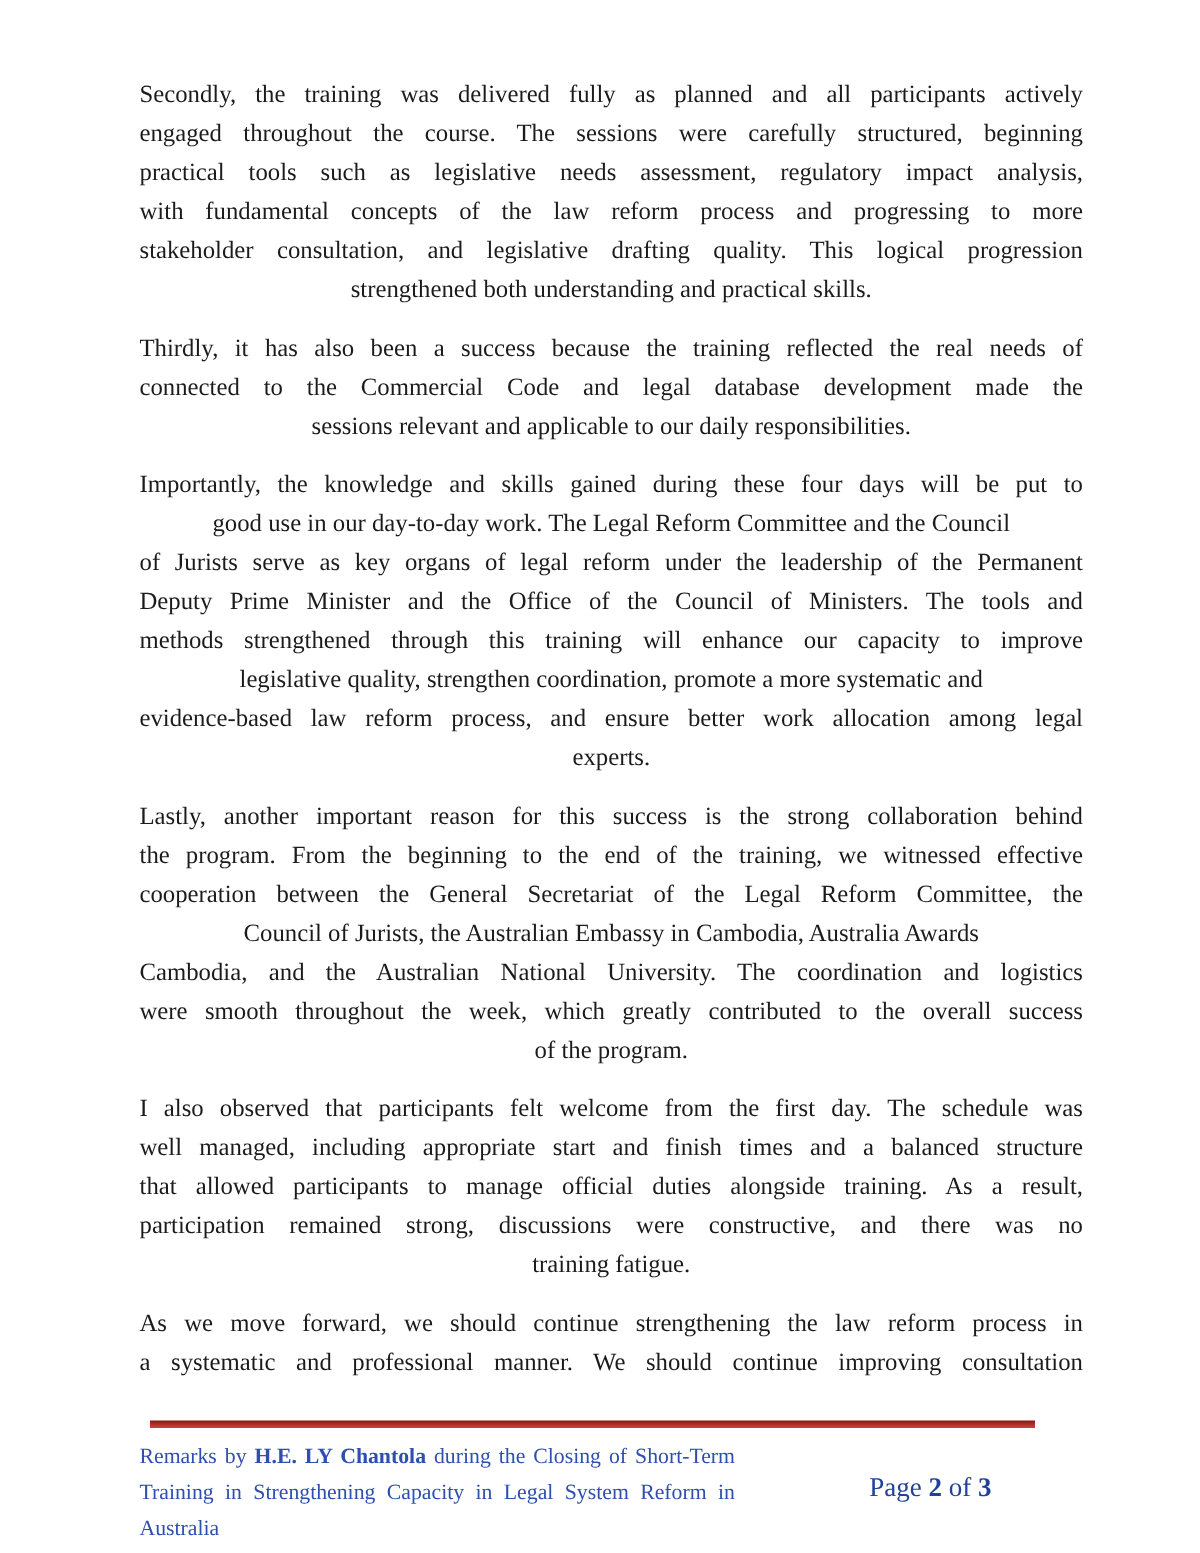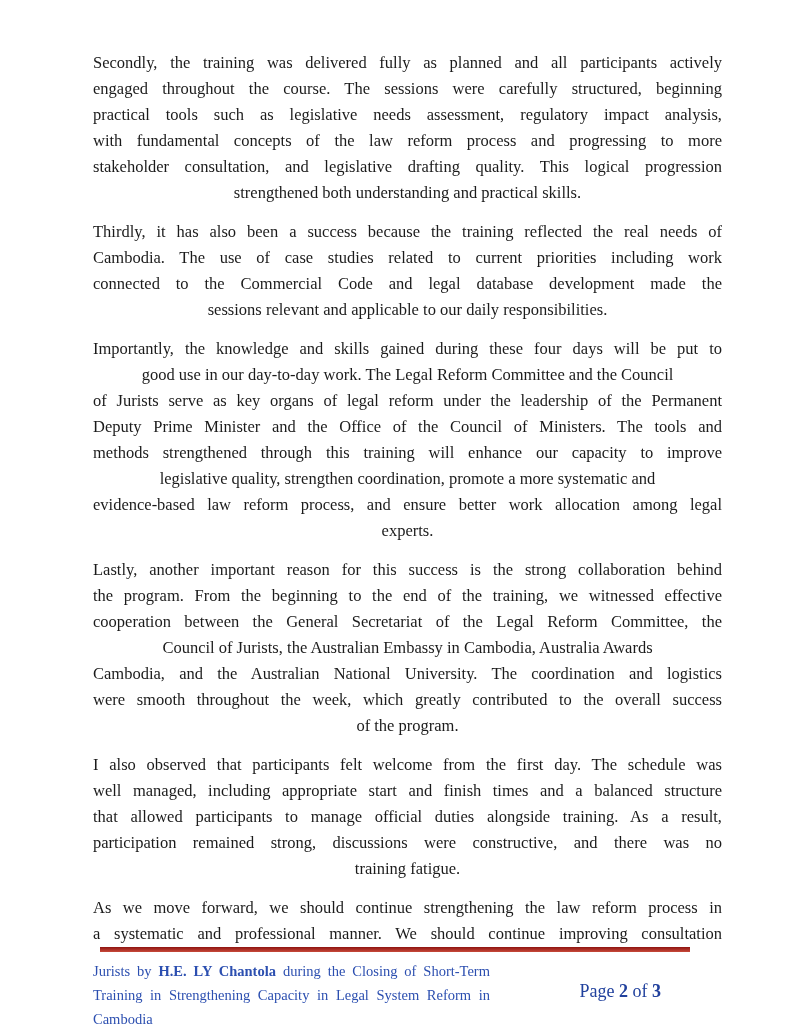--- a/index.html
+++ b/index.html
@@ -86,21 +86,20 @@
       <div class="line j">Secondly, the training was delivered fully as planned and all participants actively</div>
       <div class="line j">engaged throughout the course. The sessions were carefully structured, beginning</div>
       <div class="line j">practical tools such as legislative needs assessment, regulatory impact analysis,</div>
       <div class="line j">with fundamental concepts of the law reform process and progressing to more</div>
       <div class="line j">stakeholder consultation, and legislative drafting quality. This logical progression</div>
       <div class="line">strengthened both understanding and practical skills.</div>
     </div>
 
     <div class="para">
       <div class="line j">Thirdly, it has also been a success because the training reflected the real needs of</div>
-      <div class="line j">Cambodia. The use of case studies related to current priorities including work</div>
       <div class="line j">connected to the Commercial Code and legal database development made the</div>
       <div class="line">sessions relevant and applicable to our daily responsibilities.</div>
     </div>
 
     <div class="para">
       <div class="line j">Importantly, the knowledge and skills gained during these four days will be put to</div>
       <div class="line">good use in our day-to-day work. The Legal Reform Committee and the Council</div>
       <div class="line j">of Jurists serve as key organs of legal reform under the leadership of the Permanent</div>
       <div class="line j">Deputy Prime Minister and the Office of the Council of Ministers. The tools and</div>
       <div class="line j">methods strengthened through this training will enhance our capacity to improve</div>
@@ -130,20 +129,20 @@
     <div class="para">
       <div class="line j">As we move forward, we should continue strengthening the law reform process in</div>
       <div class="line j">a systematic and professional manner. We should continue improving consultation</div>
     </div>
 
   </div>
 
   <div class="rule"></div>
 
   <div class="footer-remarks">
-    <div class="fline j"><span>Jurists by </span><span class="b">H.E. LY Chantola</span><span> during the Closing of Short-Term</span></div>
+    <div class="fline j"><span>Remarks by </span><span class="b">H.E. LY Chantola</span><span> during the Closing of Short-Term</span></div>
     <div class="fline j">Training in Strengthening Capacity in Legal System Reform in</div>
-    <div class="fline">Cambodia</div>
+    <div class="fline">Australia</div>
   </div>
 
   <div class="page-label"><span>Page </span><span class="b">2</span><span> of </span><span class="b">3</span></div>
 
 </div>
 
 </body></html>

